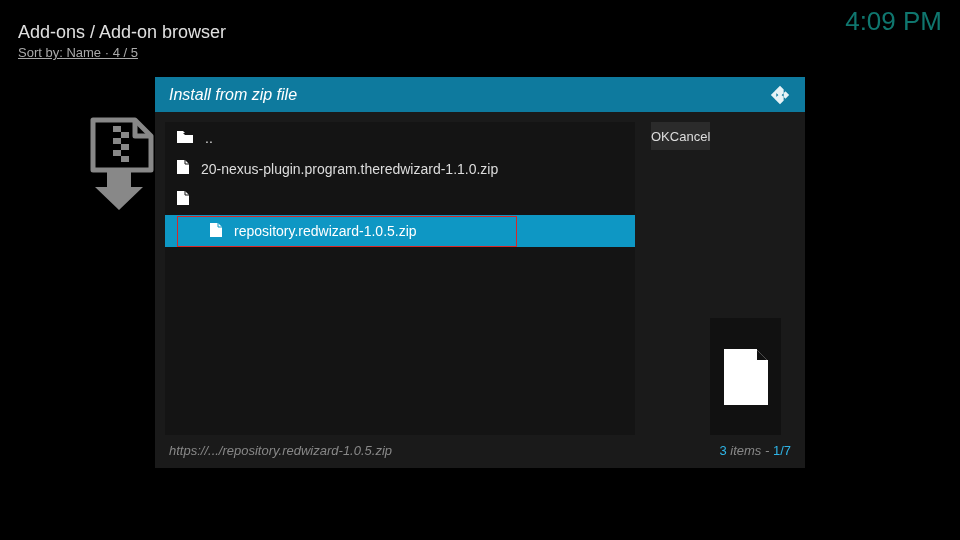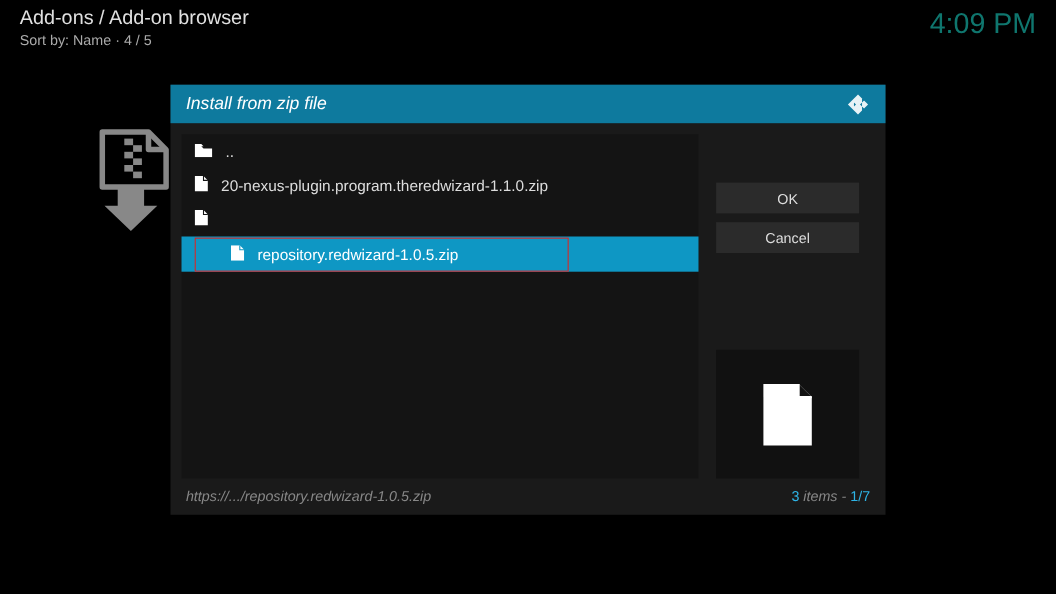--- a/index.html
+++ b/index.html
@@ -10,31 +10,32 @@
       font-family: Arial, sans-serif;
       position: relative;
       overflow: hidden;
       color: #fff;
     }
     .header {
       position: absolute;
       top: 0;
       left: 0;
       right: 0;
-      padding: 6px 18px;
+      padding: 22px 18px;
     }
     .breadcrumb {
       font-size: 18px;
       color: #e0e0e0;
       font-weight: 400;
     }
     .sortby {
       font-size: 13px;
       color: #aaa;
       margin-top: 2px;
+      text-decoration: underline;
     }
     .clock {
       position: absolute;
       top: 6px;
       right: 18px;
       font-size: 26px;
       color: #0f766e;
       font-weight: 300;
     }
     .zipper-icon {
@@ -100,22 +101,21 @@
     }
     .file-row.selected-wrap {
       background: #0e97c4;
       height: 32px;
       display: flex;
       align-items: center;
     }
     .right-panel {
       width: 130px;
       display: flex;
-      flex-direction: column;
-      margin-top: 44px;
+      flex-direction: row;
     }
     .btn {
       background: #2b2b2b;
       height: 28px;
       display: flex;
       align-items: center;
       justify-content: center;
       font-size: 13px;
       color: #ddd;
       margin-bottom: 8px;

